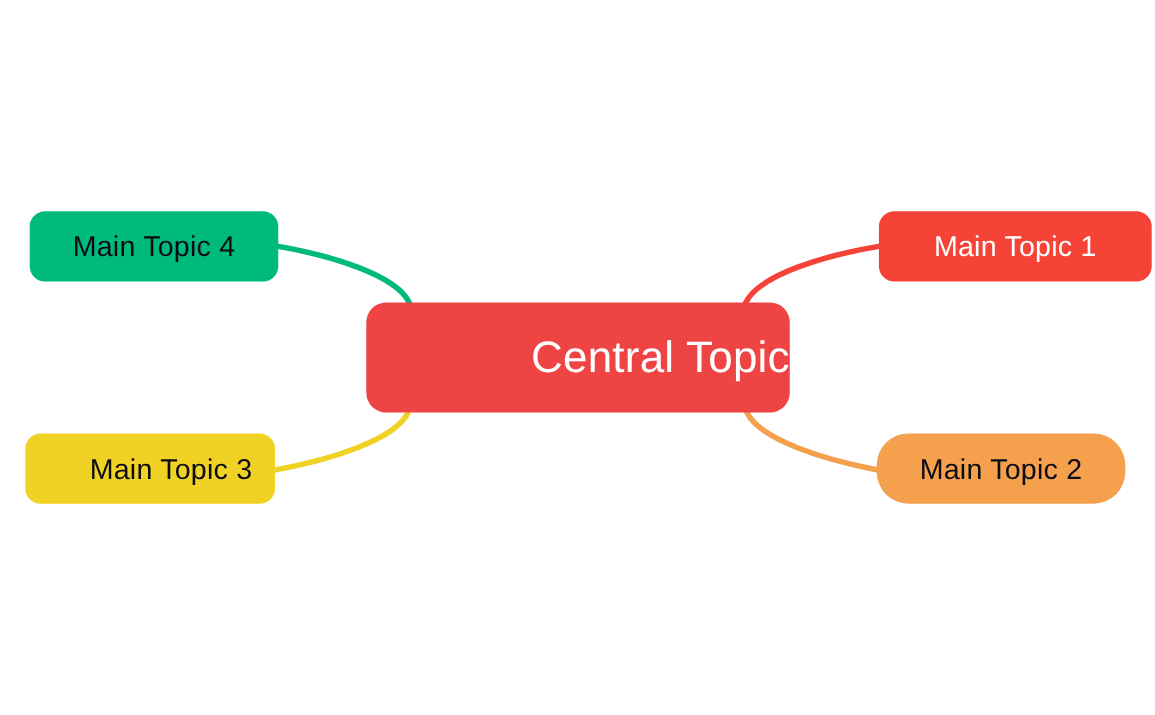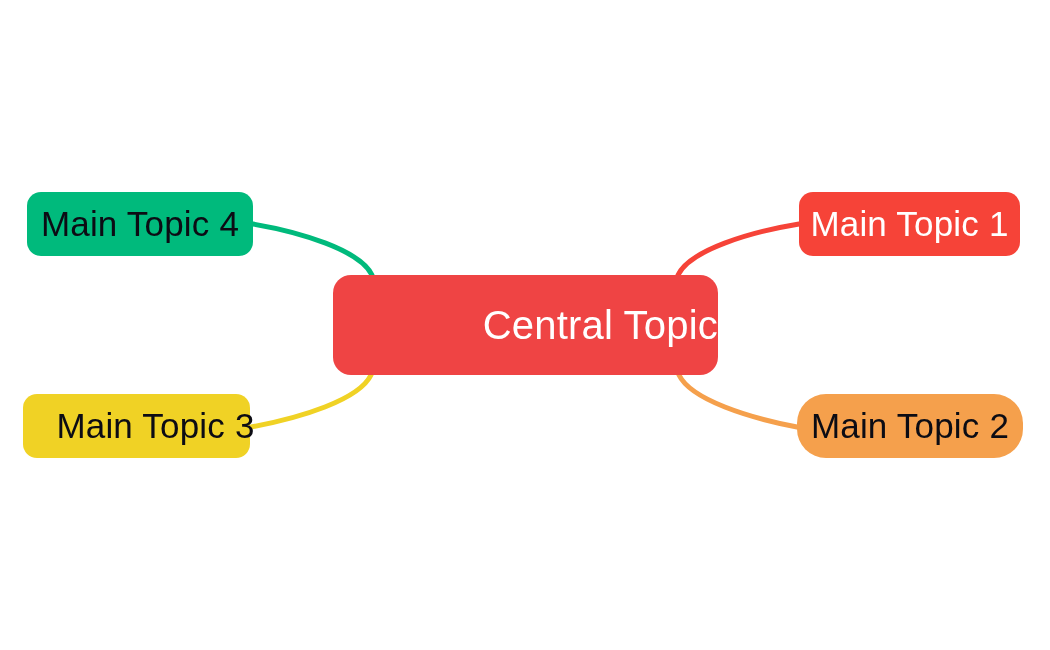--- a/index.html
+++ b/index.html
@@ -43,24 +43,24 @@
     top: 275px;
     width: 385px;
     height: 100px;
     border-radius: 18px;
     font-size: 40px;
     font-weight: 500;
   }
   .node-topic {
     height: 64px;
     border-radius: 14px;
-    font-size: 35px;
+    font-size: 26px;
     font-weight: 400;
   }
-  .node-topic-1 { left: 799px; top: 192px; width: 221px; }
+  .node-topic-1 { left: 799px; top: 192px; width: 248px; }
   .node-topic-2 { left: 797px; top: 394px; width: 226px; border-radius: 29px; }
   .node-topic-3 { left: 23px;  top: 394px; width: 227px; padding-left: 38px; }
   .node-topic-4 { left: 27px;  top: 192px; width: 226px; }
 </style>
 </head>
 <body>
 
 <div class="canvas" style="background: rgb(255, 255, 255);">
 
   <svg class="edges" width="1050" height="650" viewBox="0 0 1050 650">

